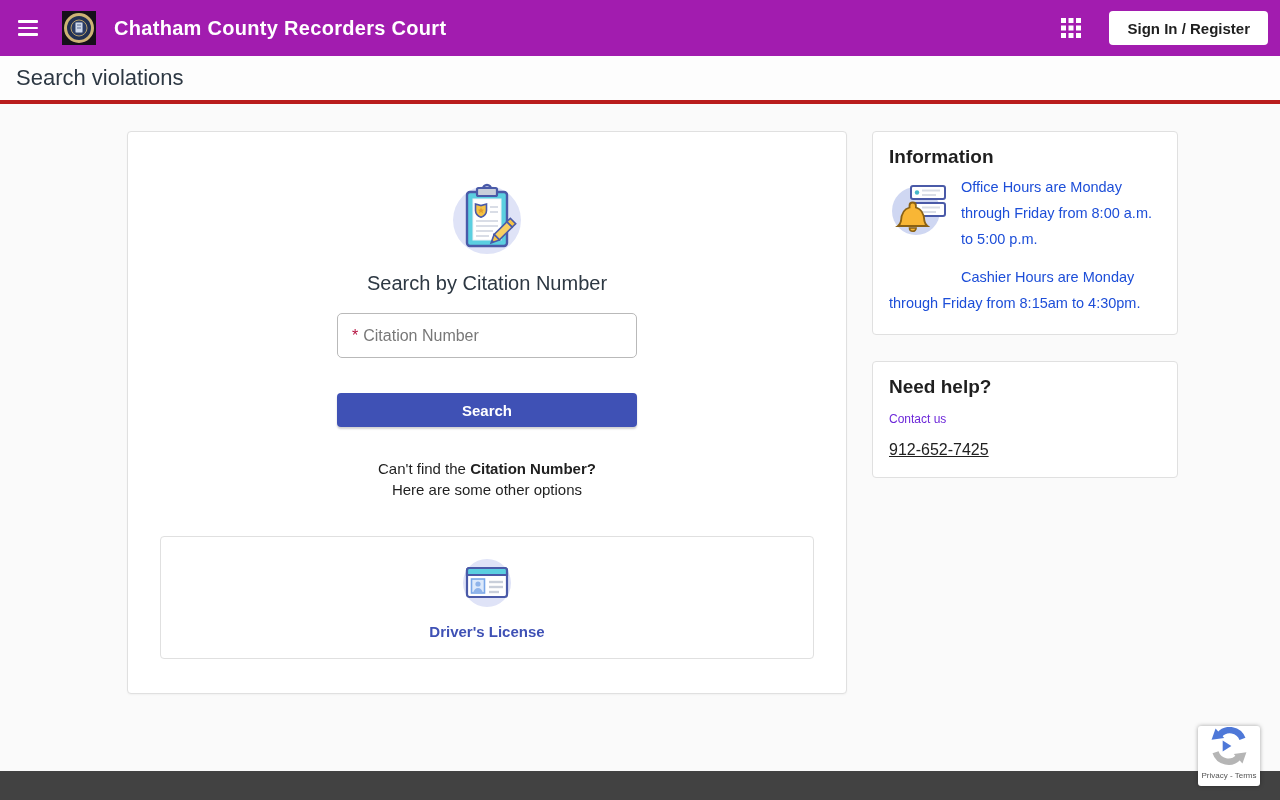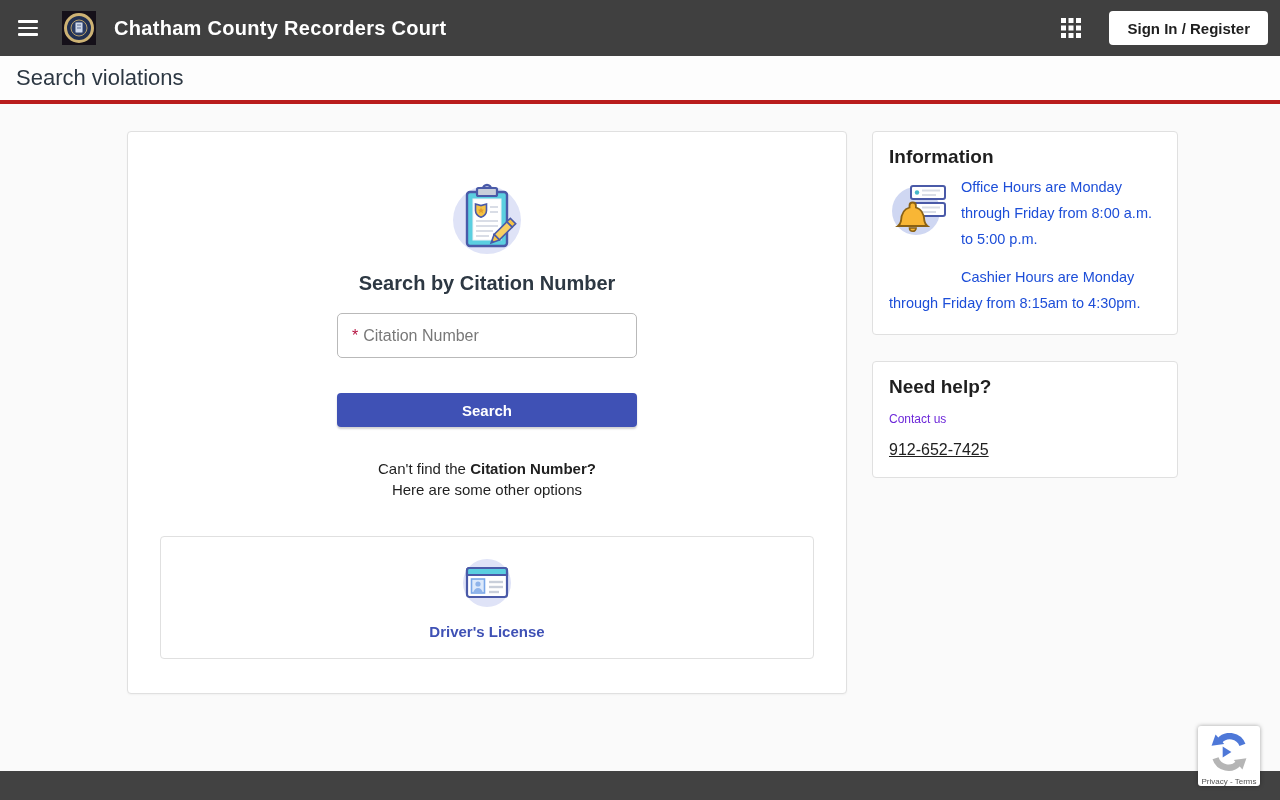--- a/index.html
+++ b/index.html
@@ -6,21 +6,21 @@
   html, body { margin: 0; padding: 0; width: 1280px; height: 800px; overflow: hidden; }
   body {
     background: #fafafa;
     font-family: "Liberation Sans", sans-serif;
     color: #212121;
   }
 
   
   .app-header {
     height: 56px;
-    background: #404040;
+    background: #a21caf;
     display: flex;
     align-items: center;
     padding: 0 12px 0 8px;
     gap: 8px;
   }
   .icon-btn {
     width: 40px; height: 40px;
     display: flex; align-items: center; justify-content: center;
     background: transparent; border: none; cursor: pointer; padding: 0;
   }
@@ -67,21 +67,21 @@
     border-radius: 4px;
     box-shadow: 0 1px 2px rgba(0,0,0,.04);
   }
   .center-col {
     width: 300px; margin: 0 auto;
     text-align: center;
     padding-top: 46px;
   }
   .search-heading {
     margin: 12px 0 0;
-    font-size: 20px; font-weight: 700; color: #2d3843;
+    font-size: 20px; font-weight: 400; color: #2d3843;
   }
 
   .input-wrap { position: relative; margin-top: 18px; height: 45px; }
   .citation-input {
     width: 100%; height: 45px;
     border: 1px solid #b9b9b9; border-radius: 5px;
     background: #fff; font-size: 16px;
     padding: 0 14px; outline: none;
     font-family: "Liberation Sans", sans-serif;
   }
@@ -149,21 +149,21 @@
     position: fixed; left: 0; right: 0; bottom: 0;
     height: 29px; background: #424242;
   }
   .recaptcha-badge {
     position: fixed; right: 20px; bottom: 14px;
     width: 62px; height: 60px;
     background: #fff; border-radius: 3px;
     box-shadow: 0 0 4px rgba(0,0,0,.35);
     display: flex; flex-direction: column;
     align-items: center; justify-content: flex-start;
-    padding-top: 7px;
+    padding-top: 1px;
     z-index: 10;
   }
   .recaptcha-label { font-size: 8px; color: #545454; margin-top: 2px; white-space: nowrap; }
 
   .clearfix::after { content: ""; display: block; clear: both; }
 </style>
 </head>
 <body>
 
 <header class="app-header">

